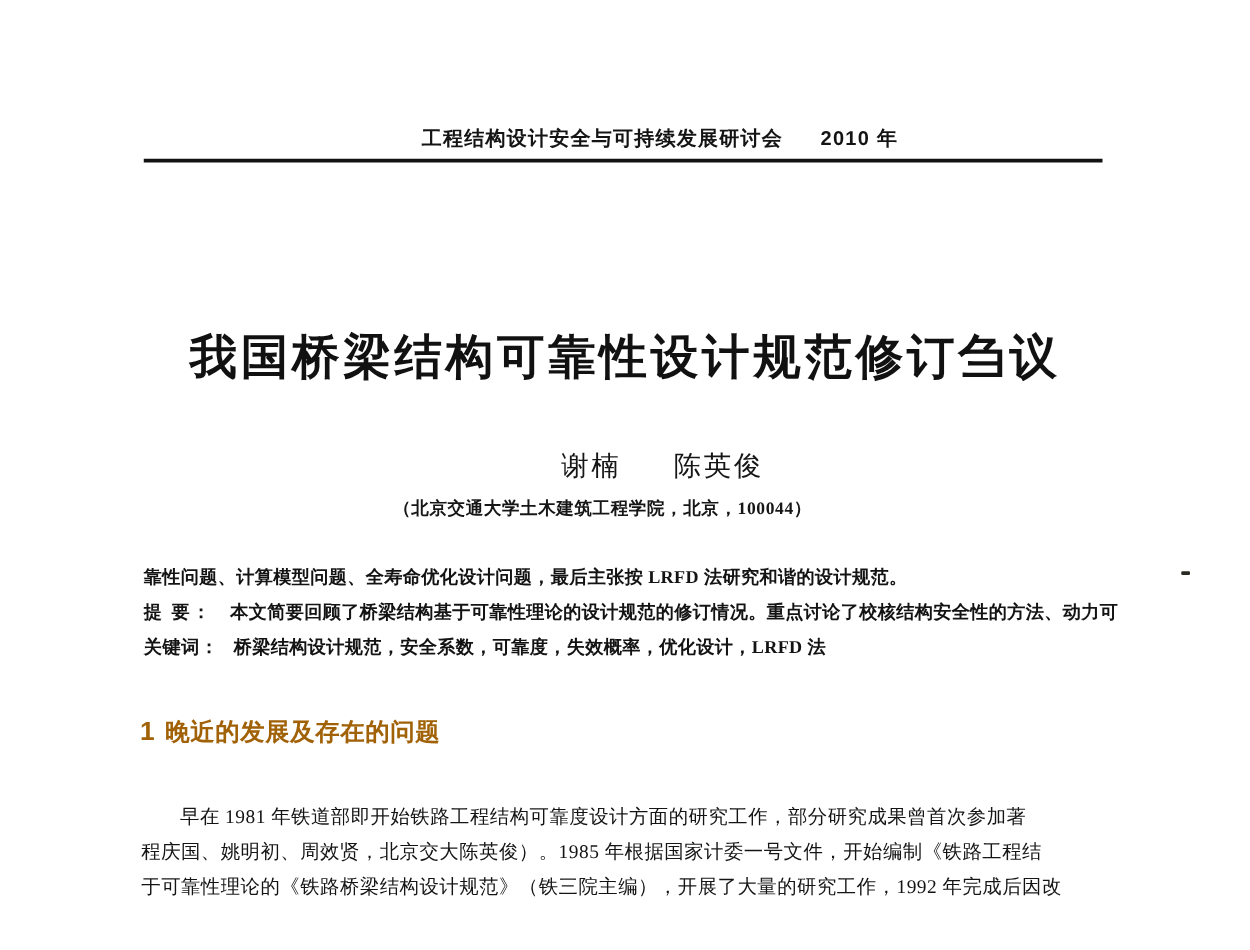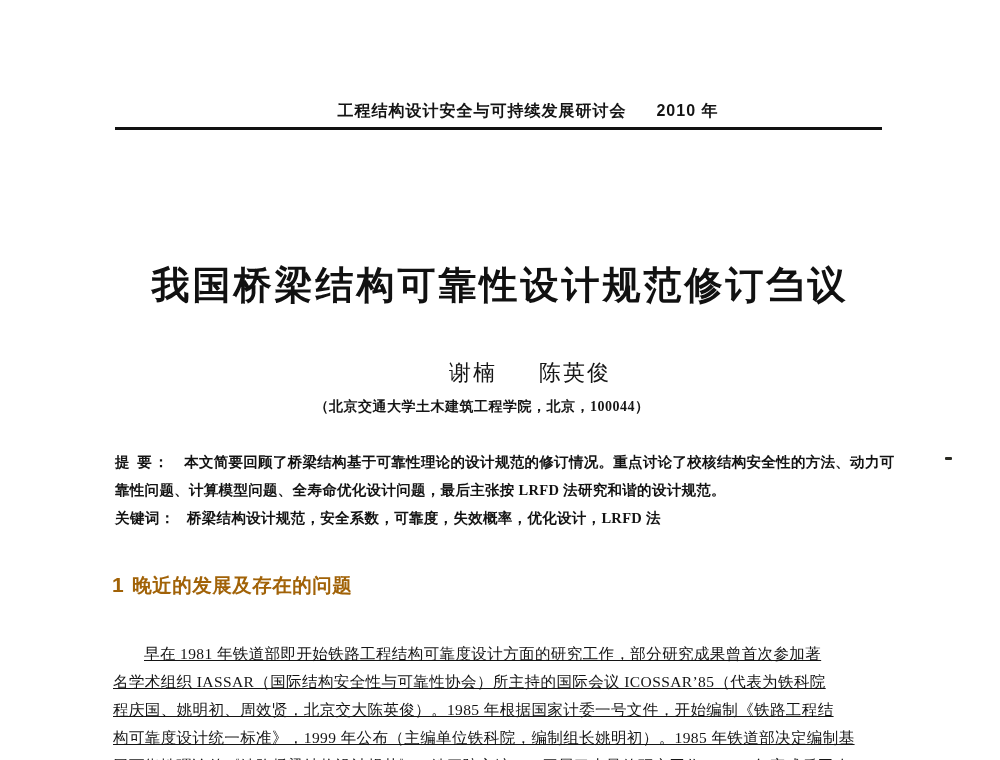--- a/index.html
+++ b/index.html
@@ -115,21 +115,21 @@
   .body-para {
     position: absolute;
     top: 640px;
     left: 113px;
     width: 795px;
     font-size: 15.5px;
     line-height: 28px;
     letter-spacing: 0.4px;
     color: #141414;
   }
-  .body-para .pline { white-space: nowrap; text-decoration: underline; }
+  .body-para .pline { white-space: nowrap; }
   .body-para .pline.indent { text-indent: 31px; }
   
   .speck {
     position: absolute;
     top: 457px;
     left: 945px;
     width: 7px;
     height: 3px;
     background: #2a2a22;
     border-radius: 1px;
@@ -148,36 +148,34 @@
 
   <div class="title">我国桥梁结构可靠性设计规范修订刍议</div>
 
   <div class="authors">
     <span>谢楠</span><span class="author2">陈英俊</span>
   </div>
 
   <div class="affiliation">（北京交通大学土木建筑工程学院，北京，100044）</div>
 
   <div class="abstract-block">
+    <div class="line">靠性问题、计算模型问题、全寿命优化设计问题，最后主张按 LRFD 法研究和谐的设计规范。</div>
     <div class="line">
       <span class="label">提 要：</span><span>本文简要回顾了桥梁结构基于可靠性理论的设计规范的修订情况。重点讨论了校核结构安全性的方法、动力可</span>
     </div>
-    <div class="line">靠性问题、计算模型问题、全寿命优化设计问题，最后主张按 LRFD 法研究和谐的设计规范。</div>
     <div class="line">
       <span class="kw-label">关键词：</span><span>桥梁结构设计规范，安全系数，可靠度，失效概率，优化设计，LRFD 法</span>
     </div>
   </div>
 
   <div class="section-heading">
     <span class="sec-num">1</span><span>晚近的发展及存在的问题</span>
   </div>
 
   <div class="body-para">
     <div class="pline indent">早在 1981 年铁道部即开始铁路工程结构可靠度设计方面的研究工作，部分研究成果曾首次参加著</div>
-    <div class="pline">名学术组织 IASSAR（国际结构安全性与可靠性协会）所主持的国际会议 ICOSSAR’85（代表为铁科院</div>
     <div class="pline">程庆国、姚明初、周效贤，北京交大陈英俊）。1985 年根据国家计委一号文件，开始编制《铁路工程结</div>
-    <div class="pline">构可靠度设计统一标准》，1999 年公布（主编单位铁科院，编制组长姚明初）。1985 年铁道部决定编制基</div>
     <div class="pline">于可靠性理论的《铁路桥梁结构设计规范》（铁三院主编），开展了大量的研究工作，1992 年完成后因改</div>
   </div>
 
   <div class="speck"></div>
 
 </div>
 
 </body></html>

